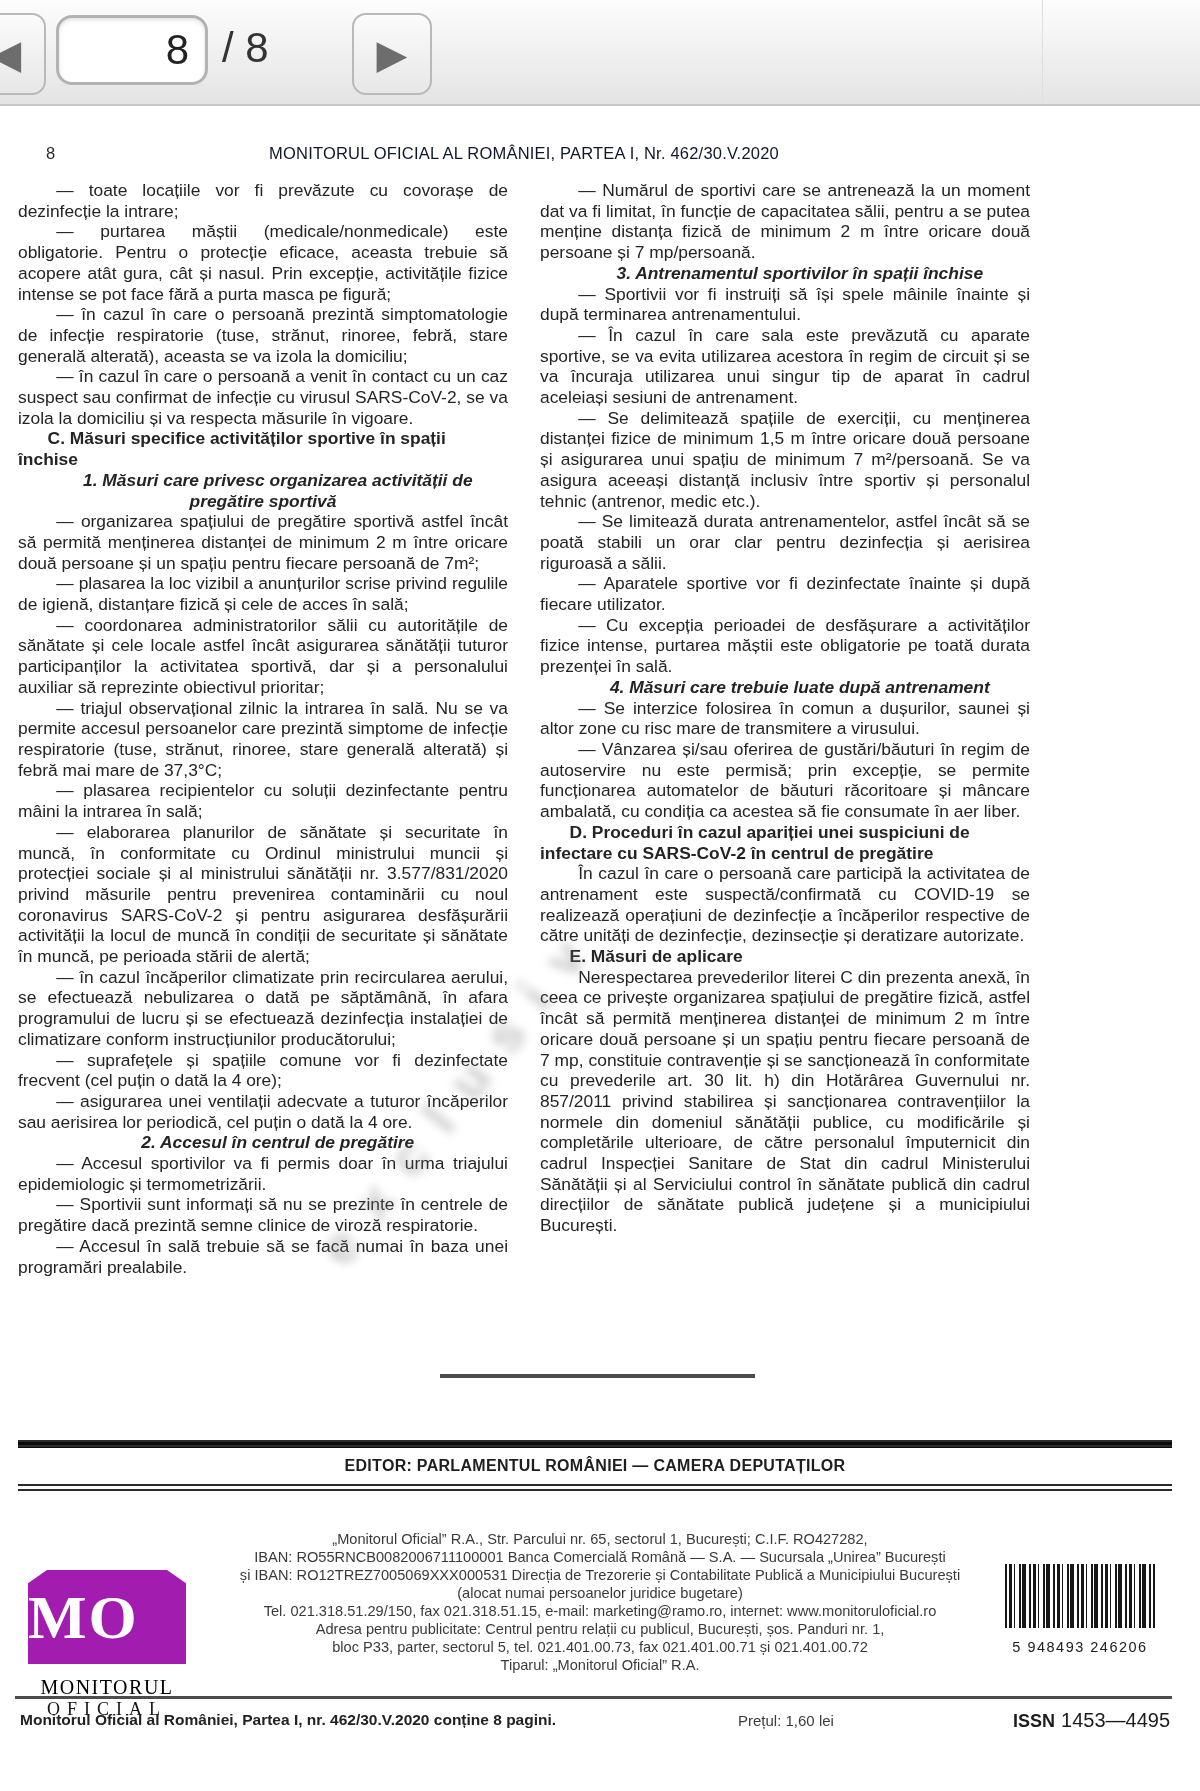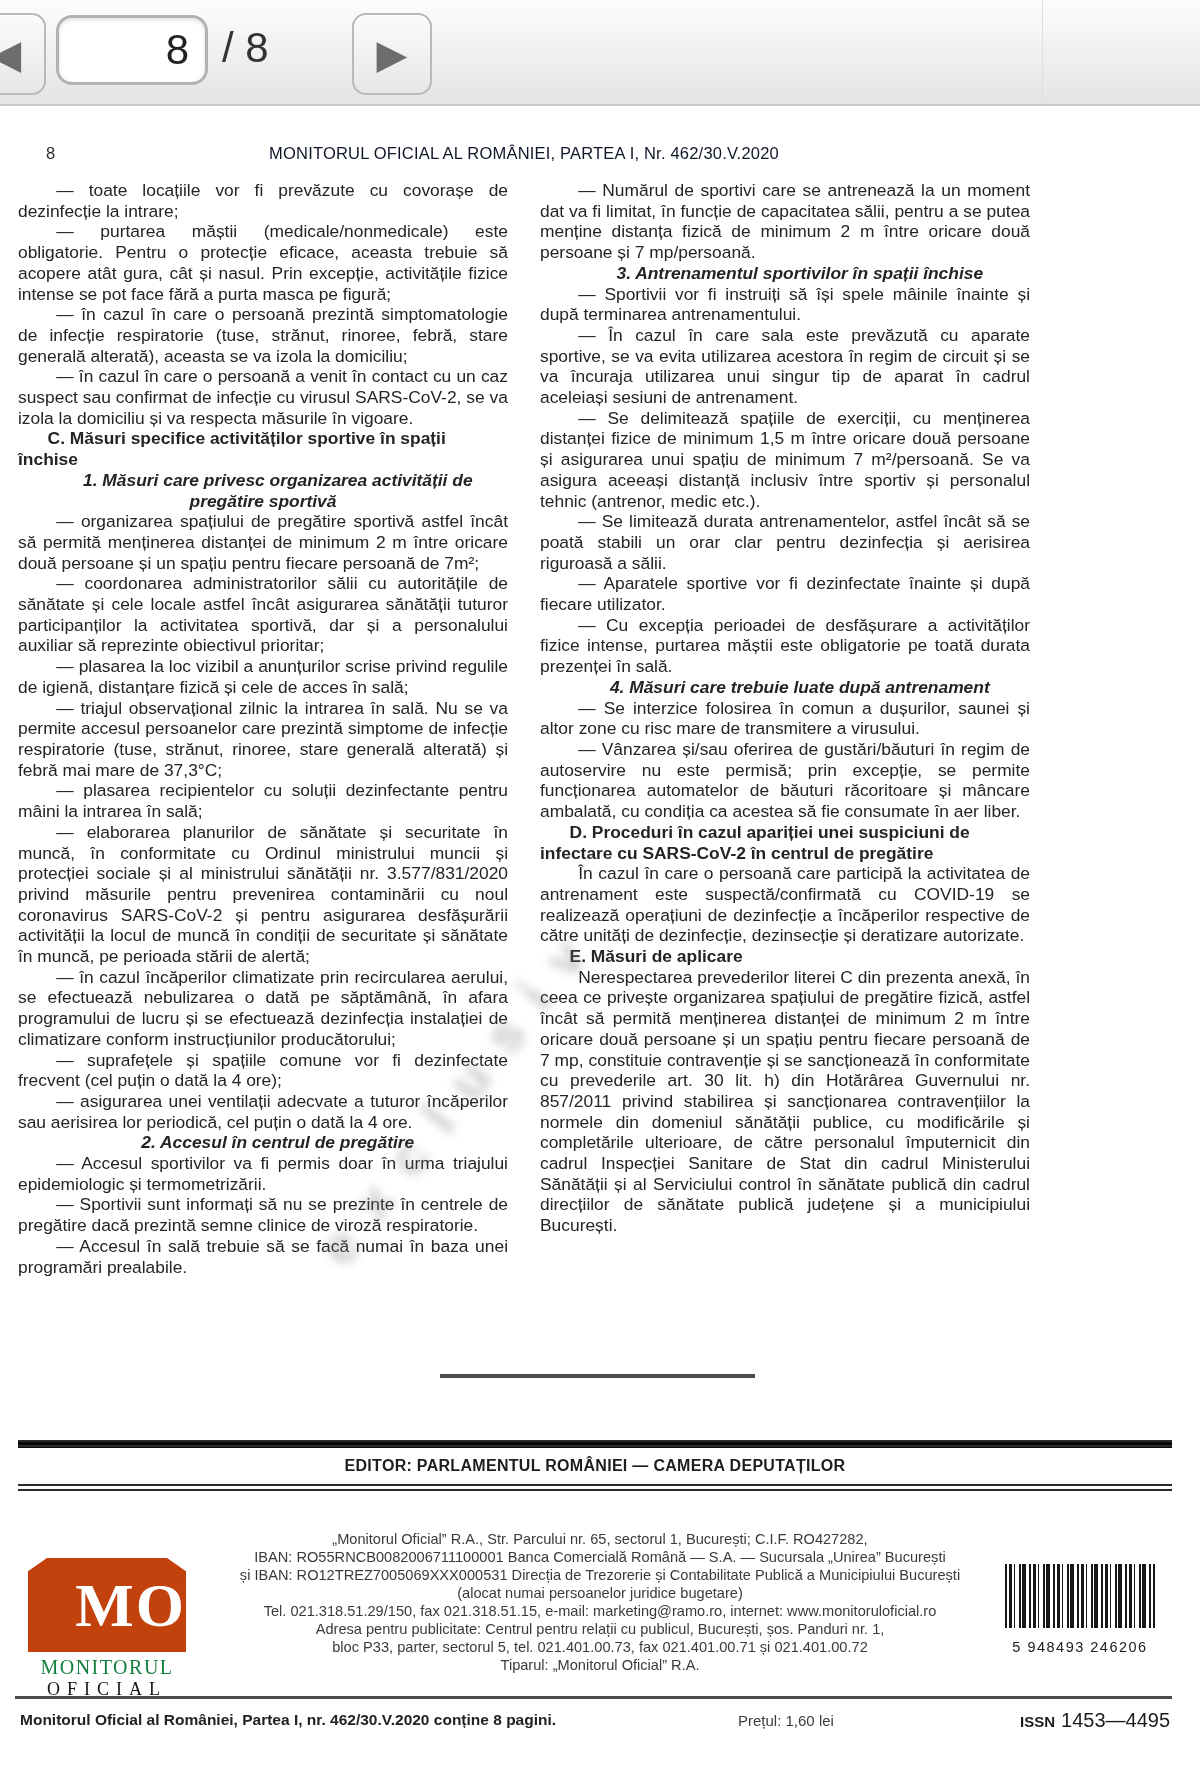--- a/index.html
+++ b/index.html
@@ -48,41 +48,41 @@
   #thick-bar{position:absolute;top:1335px;left:18px;width:1154px;height:7px;background:#0a0a0a;}
   #editor-band{position:absolute;top:1334px;left:18px;width:1154px;}
   .dbl-line{height:3px;border-top:2px solid #2b2b2b;border-bottom:2px solid #2b2b2b;}
   #editor-text{text-align:center;font-weight:bold;font-size:16px;color:#1e1e1e;padding:10px 0 9px 0;letter-spacing:.3px;}
 
   #address{position:absolute;top:1424px;left:150px;width:900px;text-align:center;
     font-size:14.6px;line-height:18px;color:#3a3a3a;}
   .addr-line{white-space:nowrap;}
 
   #logo{position:absolute;left:22px;top:1452px;width:170px;text-align:center;}
-  #logo-mark{width:158px;height:94px;background:#c2410c;margin:0 auto;
-    display:flex;align-items:center;justify-content:flex-end;
+  #logo-mark{width:158px;height:94px;background:#a21caf;margin:12px auto;
+    display:flex;align-items:center;justify-content:flex-start;
     clip-path:polygon(0 14%,12% 0,88% 0,100% 14%,100% 100%,0 100%);}
   #logo-mark span{font-family:"Liberation Serif",serif;font-size:62px;font-weight:bold;color:#fff;letter-spacing:2px;}
-  #logo-l1{font-family:"Liberation Serif",serif;font-size:20px;color:#15803d;letter-spacing:1.5px;margin-top:4px;}
+  #logo-l1{font-family:"Liberation Serif",serif;font-size:20px;color:#000000;letter-spacing:1.5px;margin-top:4px;}
   #logo-l2{font-family:"Liberation Serif",serif;font-size:18px;color:#151515;letter-spacing:7px;}
 
   #barcode{position:absolute;left:1000px;top:1458px;width:160px;text-align:center;}
   #barcode-bars{height:64px;width:150px;margin:0 auto;
     background:repeating-linear-gradient(90deg,
       #171717 0 2px,#fff 2px 4px,#171717 4px 7px,#fff 7px 9px,
       #171717 9px 10px,#fff 10px 14px,#171717 14px 16px,#fff 16px 17px,
       #171717 17px 21px,#fff 21px 24px);}
   #barcode-digits{font-size:14.5px;letter-spacing:1.5px;color:#202020;margin-top:11px;}
 
   #bottom-rule{position:absolute;top:1590px;left:15px;width:1157px;height:3px;background:#4c4c4c;}
   #bottom-row{position:absolute;top:1603px;left:20px;width:1160px;height:26px;}
   #issue-info{position:absolute;left:0;top:2px;font-weight:bold;font-size:15.5px;color:#222;}
   #price{position:absolute;left:718px;top:3px;font-size:15px;color:#3c3c3c;}
   #issn{position:absolute;right:10px;top:0;}
-  #issn .lbl{font-weight:bold;font-size:15px;color:#1c1c1c;margin-right:6px;}
+  #issn .lbl{font-weight:bold;font-size:18px;color:#1c1c1c;margin-right:6px;}
   #issn .val{font-size:20px;color:#1c1c1c;}
 </style>
 </head>
 <body>
 
 <div id="screen">
 
   <div id="toolbar">
     <div class="tb-btn" id="prev-btn">
       <span>◀</span>
@@ -104,22 +104,22 @@
 
     <div id="columns">
       <div class="col" id="col-left">
           <p class="par p">— toate locațiile vor fi prevăzute cu covorașe de dezinfecție la intrare;</p>
           <p class="par p">— purtarea măștii (medicale/nonmedicale) este obligatorie. Pentru o protecție eficace, aceasta trebuie să acopere atât gura, cât și nasul. Prin excepție, activitățile fizice intense se pot face fără a purta masca pe figură;</p>
           <p class="par p">— în cazul în care o persoană prezintă simptomatologie de infecție respiratorie (tuse, strănut, rinoree, febră, stare generală alterată), aceasta se va izola la domiciliu;</p>
           <p class="par p">— în cazul în care o persoană a venit în contact cu un caz suspect sau confirmat de infecție cu virusul SARS-CoV-2, se va izola la domiciliu și va respecta măsurile în vigoare.</p>
           <p class="par hb">C. Măsuri specifice activităților sportive în spații închise</p>
           <p class="par hbi">1. Măsuri care privesc organizarea activității de pregătire sportivă</p>
           <p class="par p">— organizarea spațiului de pregătire sportivă astfel încât să permită menținerea distanței de minimum 2 m între oricare două persoane și un spațiu pentru fiecare persoană de 7m²;</p>
+          <p class="par p">— plasarea la loc vizibil a anunțurilor scrise privind regulile de igienă, distanțare fizică și cele de acces în sală;</p>
           <p class="par p">— coordonarea administratorilor sălii cu autoritățile de sănătate și cele locale astfel încât asigurarea sănătății tuturor participanților la activitatea sportivă, dar și a personalului auxiliar să reprezinte obiectivul prioritar;</p>
-          <p class="par p">— plasarea la loc vizibil a anunțurilor scrise privind regulile de igienă, distanțare fizică și cele de acces în sală;</p>
           <p class="par p">— triajul observațional zilnic la intrarea în sală. Nu se va permite accesul persoanelor care prezintă simptome de infecție respiratorie (tuse, strănut, rinoree, stare generală alterată) și febră mai mare de 37,3°C;</p>
           <p class="par p">— plasarea recipientelor cu soluții dezinfectante pentru mâini la intrarea în sală;</p>
           <p class="par p">— elaborarea planurilor de sănătate și securitate în muncă, în conformitate cu Ordinul ministrului muncii și protecției sociale și al ministrului sănătății nr. 3.577/831/2020 privind măsurile pentru prevenirea contaminării cu noul coronavirus SARS-CoV-2 și pentru asigurarea desfășurării activității la locul de muncă în condiții de securitate și sănătate în muncă, pe perioada stării de alertă;</p>
           <p class="par p">— în cazul încăperilor climatizate prin recircularea aerului, se efectuează nebulizarea o dată pe săptămână, în afara programului de lucru și se efectuează dezinfecția instalației de climatizare conform instrucțiunilor producătorului;</p>
           <p class="par p">— suprafețele și spațiile comune vor fi dezinfectate frecvent (cel puțin o dată la 4 ore);</p>
           <p class="par p">— asigurarea unei ventilații adecvate a tuturor încăperilor sau aerisirea lor periodică, cel puțin o dată la 4 ore.</p>
           <p class="par hbi">2. Accesul în centrul de pregătire</p>
           <p class="par p">— Accesul sportivilor va fi permis doar în urma triajului epidemiologic și termometrizării.</p>
           <p class="par p">— Sportivii sunt informați să nu se prezinte în centrele de pregătire dacă prezintă semne clinice de viroză respiratorie.</p>
           <p class="par p">— Accesul în sală trebuie să se facă numai în baza unei programări prealabile.</p>

